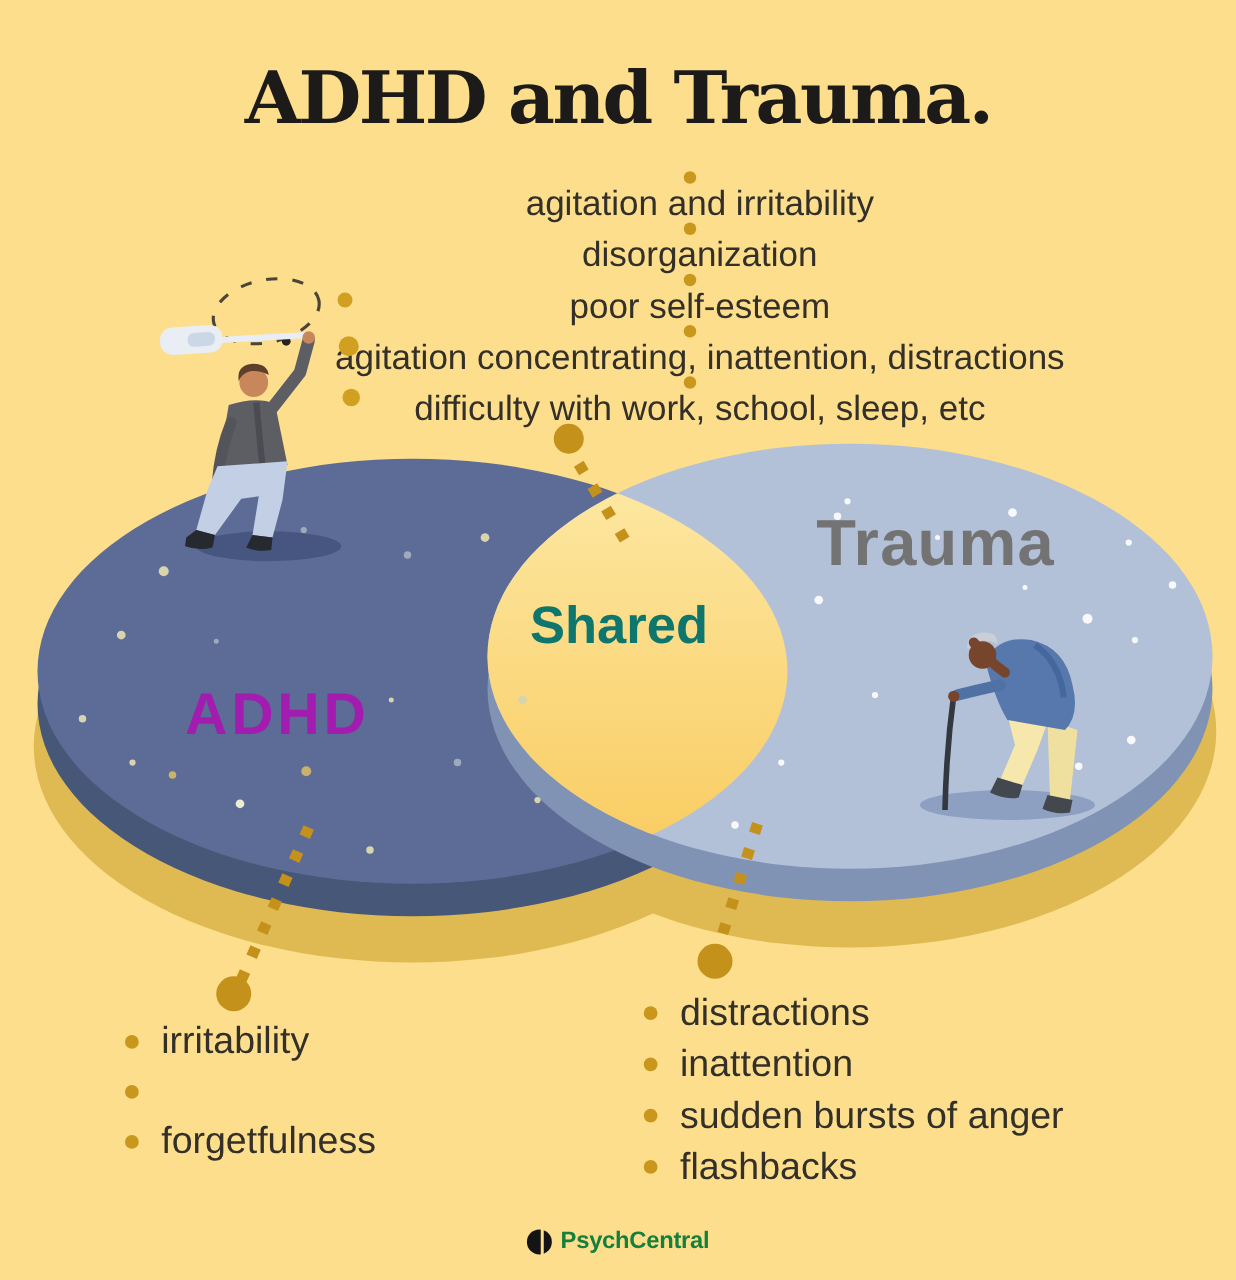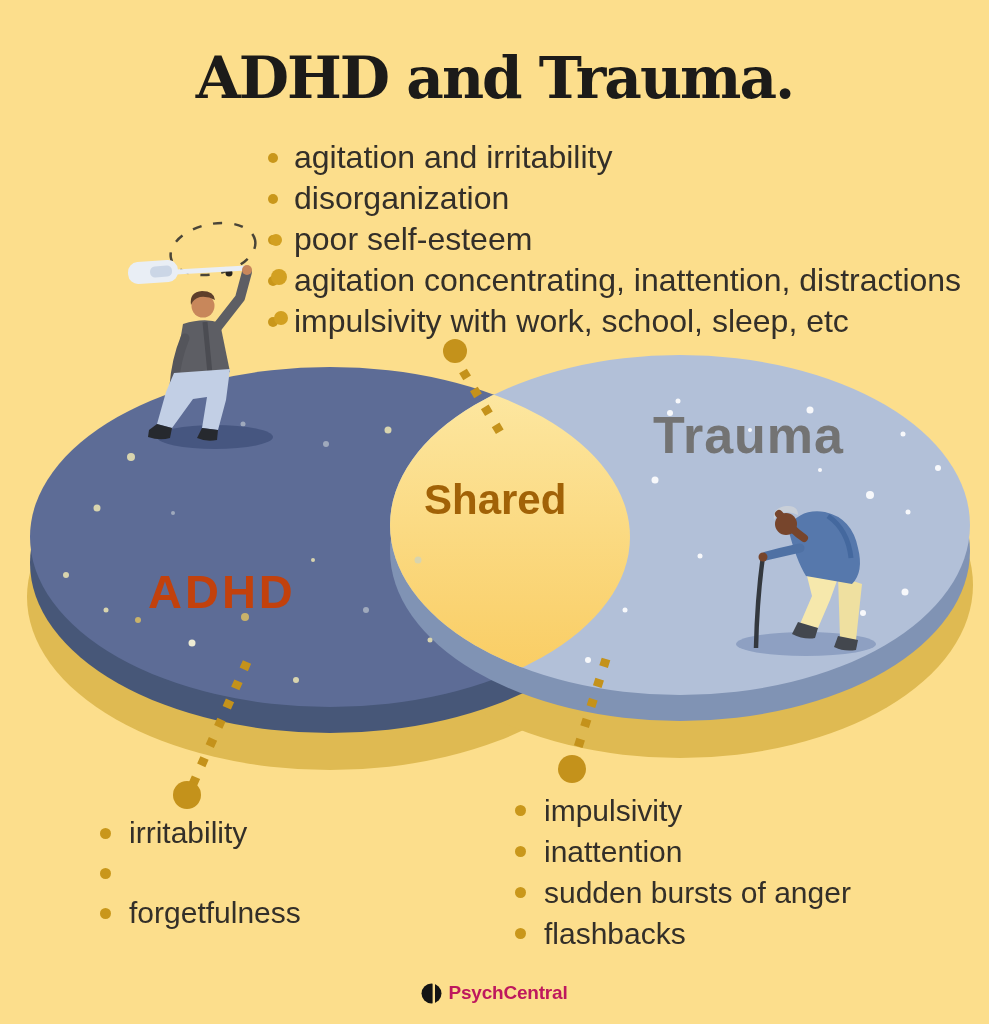--- a/index.html
+++ b/index.html
@@ -14,37 +14,37 @@
     text-align:center;
     font-family:"DejaVu Serif",serif;
     font-weight:bold;font-size:58px;letter-spacing:-2px;
     color:#1C1B19;
   }
   .venn-svg{position:absolute;left:0;top:0;}
   ul.list{position:absolute;list-style:none;margin:0;padding:0;}
   ul.list li{display:flex;align-items:center;color:#332F29;}
   ul.list .b{border-radius:50%;background:#C9971B;flex:none;}
   .list-top{left:268px;top:137px;}
-  .list-top li{height:41px;font-size:32px;}
+  .list-top li{height:41px;font-size:28px;flex-direction:column;}
   .list-top .b{width:10px;height:10px;margin-right:16px;}
   .list-bl{left:100px;top:813px;}
   .list-bl li{height:40px;font-size:30px;}
   .list-bl .b{width:11px;height:11px;margin-right:18px;}
   .list-br{left:515px;top:790px;}
   .list-br li{height:41px;font-size:30px;}
   .list-br .b{width:11px;height:11px;margin-right:18px;}
   .vlabel{position:absolute;font-weight:bold;line-height:1;}
-  .vlabel-adhd{left:148px;top:568px;font-size:47px;letter-spacing:3px;color:#c2410c;}
+  .vlabel-adhd{left:148px;top:547px;font-size:47px;letter-spacing:3px;color:#a21caf;}
   .vlabel-trauma{left:653px;top:409px;font-size:52px;letter-spacing:1px;color:#737373;}
-  .vlabel-shared{left:424px;top:479px;font-size:42px;font-weight:600;color:#a16207;}
+  .vlabel-shared{left:424px;top:479px;font-size:42px;font-weight:600;color:#0f766e;}
   .footer{
     position:absolute;left:0;right:0;top:982px;
     display:flex;justify-content:center;align-items:center;gap:6px;
   }
-  .brand{font-size:19px;font-weight:bold;color:#be185d;letter-spacing:-0.2px;}
+  .brand{font-size:19px;font-weight:bold;color:#15803d;letter-spacing:-0.2px;}
   .mark{display:flex;align-items:center;}
 </style>
 </head>
 <body>
 
 <div class="canvas">
 
   <h1 class="title">ADHD and Trauma.</h1>
 
   <ul class="list list-top">
@@ -59,21 +59,21 @@
     <li>
         <span class="b"></span>
         <span>poor self-esteem</span>
       </li>
     <li>
         <span class="b"></span>
         <span>agitation concentrating, inattention, distractions</span>
       </li>
     <li>
         <span class="b"></span>
-        <span>impulsivity with work, school, sleep, etc</span>
+        <span>difficulty with work, school, sleep, etc</span>
       </li>
   </ul>
 
   <svg class="venn-svg" width="989" height="1024" viewBox="0 0 989 1024">
     <defs>
       <linearGradient id="lensGrad" x1="0" y1="0" x2="0" y2="1">
         <stop offset="0" stop-color="#FDEAA8"></stop>
         <stop offset="1" stop-color="#F9CB5F"></stop>
       </linearGradient>
       <clipPath id="leftClip">
@@ -204,21 +204,21 @@
       </li>
     <li>
         <span class="b"></span>
         <span>forgetfulness</span>
       </li>
   </ul>
 
   <ul class="list list-br">
     <li>
         <span class="b"></span>
-        <span>impulsivity</span>
+        <span>distractions</span>
       </li>
     <li>
         <span class="b"></span>
         <span>inattention</span>
       </li>
     <li>
         <span class="b"></span>
         <span>sudden bursts of anger</span>
       </li>
     <li>

